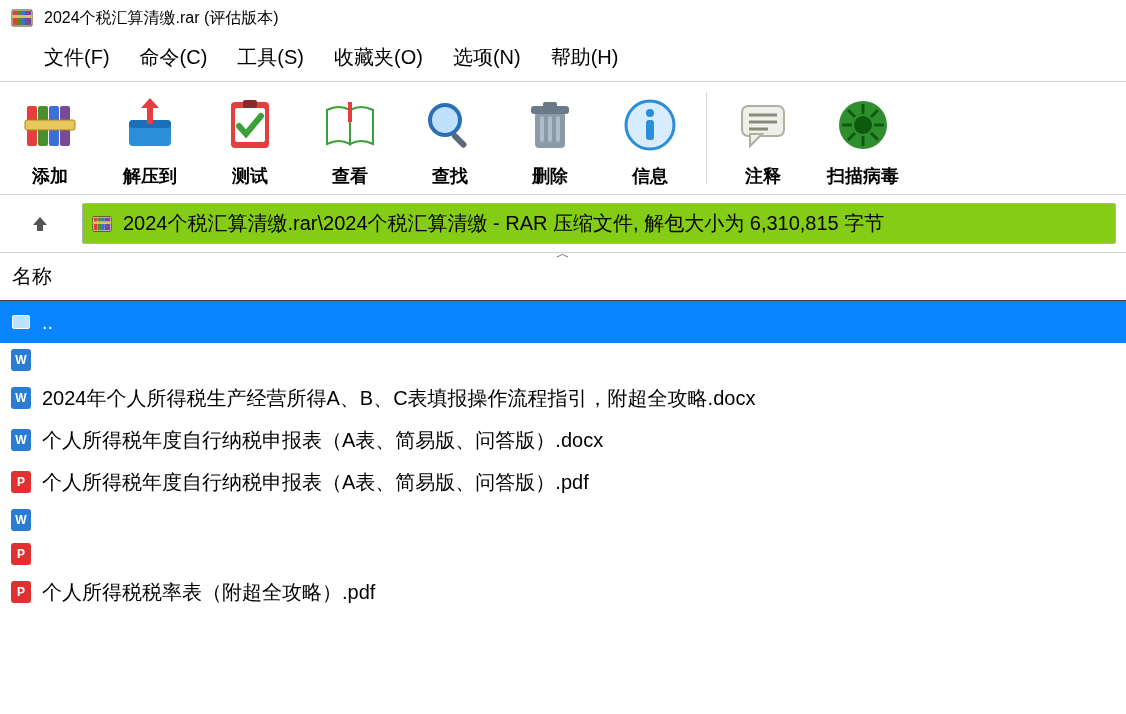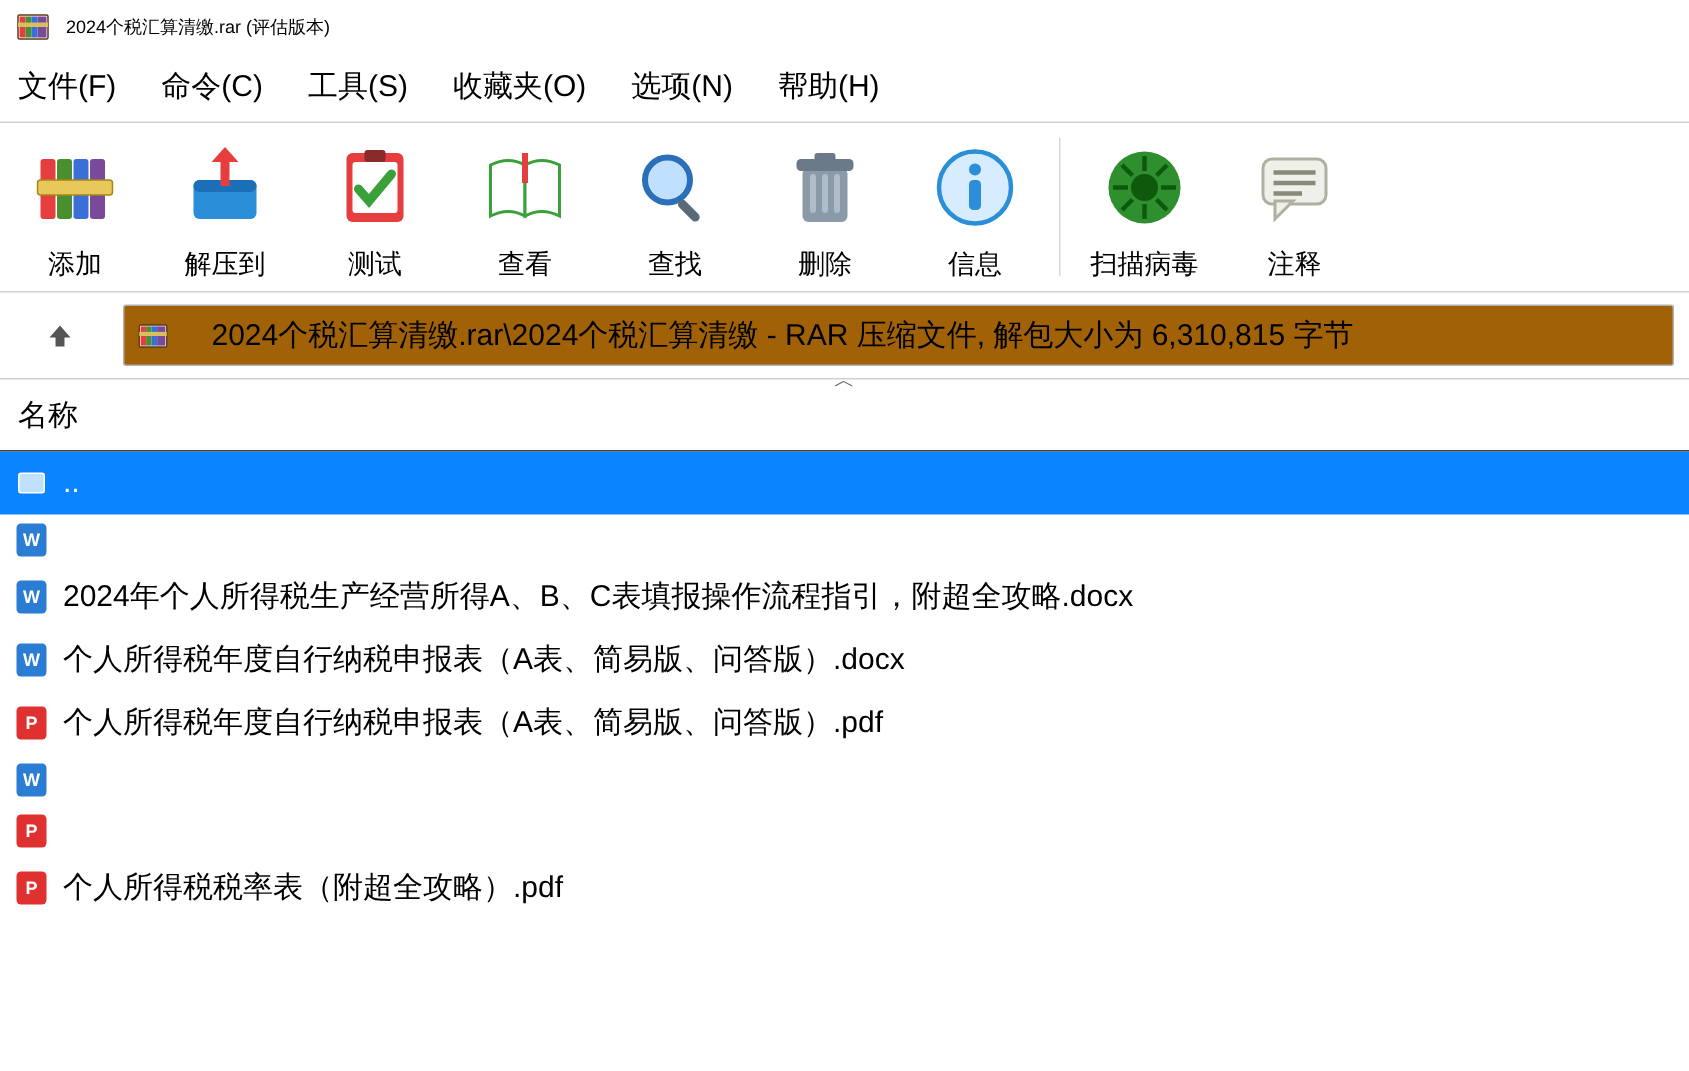--- a/index.html
+++ b/index.html
@@ -12,28 +12,29 @@
     overflow: hidden;
   }
   
   .titlebar {
     display: flex;
     align-items: center;
     padding: 6px 10px;
     gap: 10px;
   }
   .titlebar .app-icon svg { display: block; }
-  .titlebar-text { font-size: 12px; color: #000; }
+  .titlebar-text { font-size: 16px; color: #000; }
 
   
   .menubar {
     display: flex;
     gap: 30px;
     padding: 8px 12px 10px 12px;
     font-size: 20px;
+    margin-left: 32px;
   }
   .menu-item { cursor: default; }
 
   
   .toolbar {
     display: flex;
     border-top: 1px solid #d0d0d0;
     border-bottom: 1px solid #d0d0d0;
     background: #ffffff;
   }
@@ -50,20 +51,21 @@
   .tool-btn .icon-wrap {
     height: 70px;
     display: flex;
     align-items: center;
     justify-content: center;
   }
   .tool-label {
     font-size: 18px;
     color: #000;
     text-align: center;
+    font-weight: bold;
   }
   .tool-sep {
     width: 1px;
     background: #d8d8d8;
     margin: 10px 6px;
   }
 
   
   .pathbar {
     display: flex;
@@ -75,25 +77,25 @@
   .up-arrow {
     width: 60px;
     display: flex;
     justify-content: center;
     color: #444;
     font-size: 22px;
   }
   .path-box {
     flex: 1;
     border: 1px solid #b0b0b0;
-    background: #a16207;
+    background: #84cc16;
     padding: 6px 8px;
     display: flex;
     align-items: center;
-    gap: 28px;
+    gap: 10px;
     font-size: 20px;
     border-radius: 2px;
     text-align: right;
   }
   .path-box .rar-icon svg { display: block; }
 
   
   .colhead-wrap {
     position: relative;
   }
@@ -266,47 +268,47 @@
       </svg>
     </div>
     <span class="tool-label">信息</span>
   </div>
 
   <div class="tool-sep"></div>
 
   <div class="tool-btn">
     <div class="icon-wrap">
       <svg width="58" height="58" viewBox="0 0 58 58">
+        <rect x="8" y="10" width="42" height="30" rx="6" fill="#f0f0ea" stroke="#b0b0a0" stroke-width="2"></rect>
+        <polygon points="16,38 16,50 28,38" fill="#f0f0ea" stroke="#b0b0a0" stroke-width="2"></polygon>
+        <line x1="15" y1="19" x2="43" y2="19" stroke="#8a8a7a" stroke-width="3"></line>
+        <line x1="15" y1="26" x2="43" y2="26" stroke="#8a8a7a" stroke-width="3"></line>
+        <line x1="15" y1="33" x2="34" y2="33" stroke="#8a8a7a" stroke-width="3"></line>
+      </svg>
+    </div>
+    <span class="tool-label">注释</span>
+  </div>
+
+  <div class="tool-btn">
+    <div class="icon-wrap">
+      <svg width="58" height="58" viewBox="0 0 58 58">
         <circle cx="29" cy="29" r="24" fill="#2f8f2f"></circle>
         <circle cx="29" cy="29" r="9" fill="#0d5a0d"></circle>
         <line x1="29" y1="8" x2="29" y2="18" stroke="#0d5a0d" stroke-width="3"></line>
         <line x1="29" y1="40" x2="29" y2="50" stroke="#0d5a0d" stroke-width="3"></line>
         <line x1="8" y1="29" x2="18" y2="29" stroke="#0d5a0d" stroke-width="3"></line>
         <line x1="40" y1="29" x2="50" y2="29" stroke="#0d5a0d" stroke-width="3"></line>
         <line x1="14" y1="14" x2="21" y2="21" stroke="#0d5a0d" stroke-width="3"></line>
         <line x1="37" y1="37" x2="44" y2="44" stroke="#0d5a0d" stroke-width="3"></line>
         <line x1="44" y1="14" x2="37" y2="21" stroke="#0d5a0d" stroke-width="3"></line>
         <line x1="21" y1="37" x2="14" y2="44" stroke="#0d5a0d" stroke-width="3"></line>
       </svg>
     </div>
     <span class="tool-label">扫描病毒</span>
   </div>
-
-  <div class="tool-btn">
-    <div class="icon-wrap">
-      <svg width="58" height="58" viewBox="0 0 58 58">
-        <rect x="8" y="10" width="42" height="30" rx="6" fill="#f0f0ea" stroke="#b0b0a0" stroke-width="2"></rect>
-        <polygon points="16,38 16,50 28,38" fill="#f0f0ea" stroke="#b0b0a0" stroke-width="2"></polygon>
-        <line x1="15" y1="19" x2="43" y2="19" stroke="#8a8a7a" stroke-width="3"></line>
-        <line x1="15" y1="26" x2="43" y2="26" stroke="#8a8a7a" stroke-width="3"></line>
-        <line x1="15" y1="33" x2="34" y2="33" stroke="#8a8a7a" stroke-width="3"></line>
-      </svg>
-    </div>
-    <span class="tool-label">注释</span>
-  </div>
 </div>
 
 <div class="pathbar">
   <div class="up-arrow">
     <svg width="22" height="22" viewBox="0 0 22 22">
       <path d="M11 4 L4 12 L8 12 L8 18 L14 18 L14 12 L18 12 Z" fill="#555"></path>
     </svg>
   </div>
   <div class="path-box">
     <span class="rar-icon">

